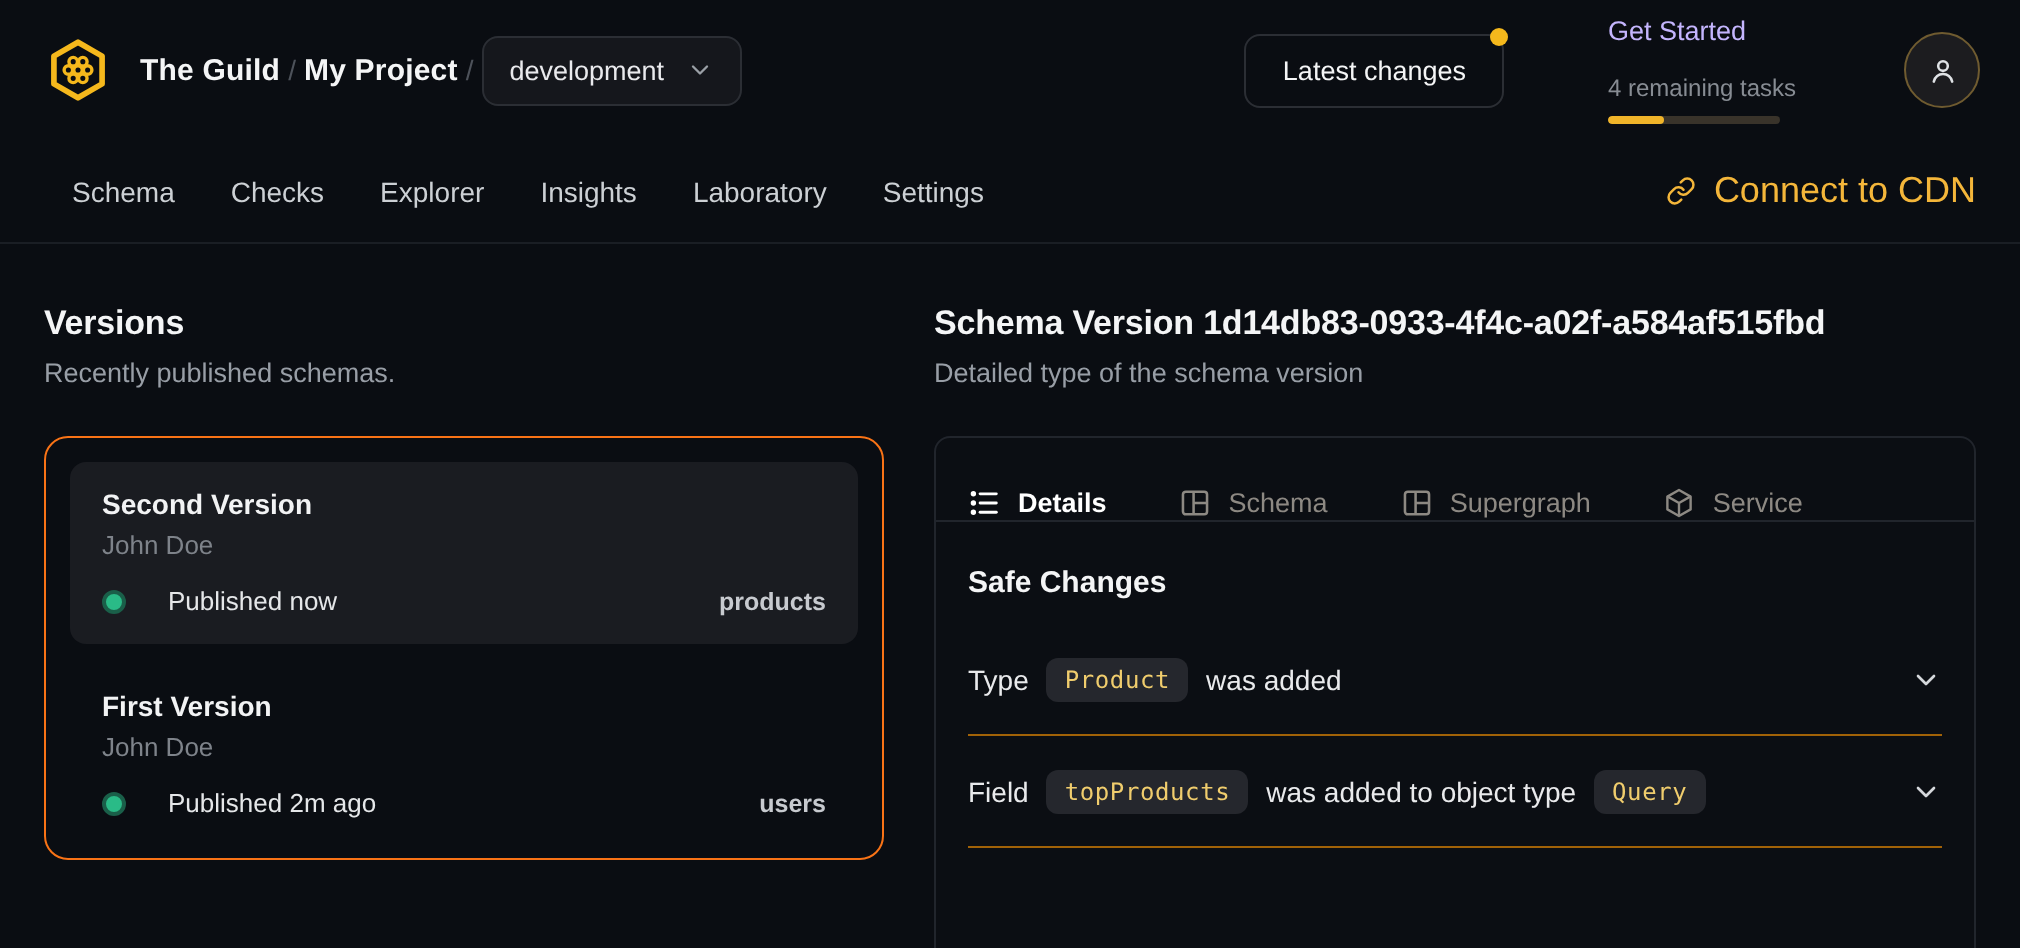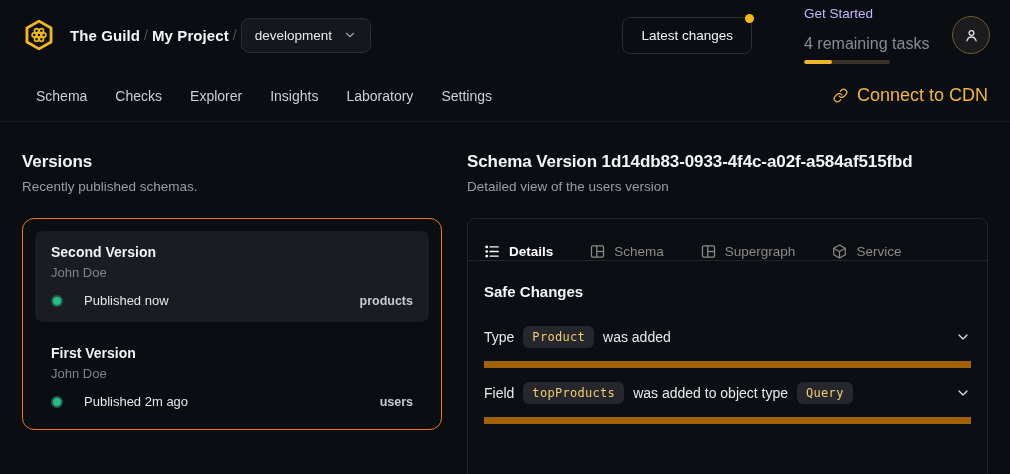--- a/index.html
+++ b/index.html
@@ -36,21 +36,21 @@
     background:transparent; border:1px solid #2b2e34; border-radius:8px;
     padding:10px 18px; color:#f4f5f6; font-size:13.5px;
     font-family:Liberation Sans, sans-serif; cursor:pointer;
   }
   .notif-dot {
     position:absolute; top:-4px; right:-3px;
     width:9px; height:9px; border-radius:50%; background:#f5b81c;
   }
   .get-started { margin-left:52px; width:94px; white-space:nowrap; }
   .gs-title { font-size:13.5px; font-weight:400; color:#c4b5fd; }
-  .gs-sub { margin-top:14px; font-size:16px; color:#878c93; }
+  .gs-sub { margin-top:14px; font-size:12px; color:#878c93; }
   .gs-progress {
     margin-top:7px; height:4px; width:86px; border-radius:2px;
     background:#39332a; overflow:hidden;
   }
   .gs-progress-fill { height:100%; background:#f0b429; border-radius:2px; }
   .avatar {
     margin-left:54px; width:38px; height:38px; border-radius:50%;
     background:#1c1c1f; border:1px solid #6f5b30;
     display:flex; align-items:center; justify-content:center; cursor:pointer;
   }
@@ -113,21 +113,21 @@
   .detail-tab {
     display:flex; align-items:center; gap:8px;
     font-size:13.5px; color:#8d8983; cursor:pointer;
   }
   .detail-tab.active { color:#ffffff; font-weight:600; }
   .detail-content { padding:16px 16px 0; }
   .safe-changes-title { margin-top:6px; font-size:15px; font-weight:700; color:#f4f5f6; }
   .changes-list { margin-top:12px; }
   .change-row {
     display:flex; align-items:center; gap:9px; height:56px;
-    border-bottom:7px solid #a16207; font-size:14px; color:#e9eaec;
+    border-bottom:1px solid #a16207; font-size:14px; color:#e9eaec;
   }
   .code-chip {
     font-family:"DejaVu Sans Mono", monospace; font-size:12px;
     color:#f0cd6d; background:#25272d; border-radius:6px;
     padding:4px 9px; letter-spacing:.3px; white-space:nowrap;
   }
   .row-chevron { margin-left:auto; color:#d5d8dc; }
 </style>
 </head>
 <body>
@@ -240,21 +240,21 @@
           <span class="pub-dot"></span>
           <span class="v-status">Published 2m ago</span>
           <span class="v-service">users</span>
         </div>
       </div>
     </div>
   </section>
 
   <section class="col-right">
     <h2 class="section-title">Schema Version 1d14db83-0933-4f4c-a02f-a584af515fbd</h2>
-    <p class="section-sub">Detailed view of the users version</p>
+    <p class="section-sub">Detailed type of the schema version</p>
 
     <div class="detail-panel">
       <div class="detail-tabs">
         <div class="detail-tab active">
           <span>
             <svg width="17" height="17" viewBox="0 0 24 24" fill="none" stroke="currentColor" stroke-width="2" stroke-linecap="round">
               <line x1="8.5" y1="5.5" x2="20" y2="5.5"></line>
                 <line x1="8.5" y1="12" x2="20" y2="12"></line>
                 <line x1="8.5" y1="18.5" x2="20" y2="18.5"></line>
               <circle cx="3.8" cy="5.5" r="0.9" fill="currentColor"></circle>

